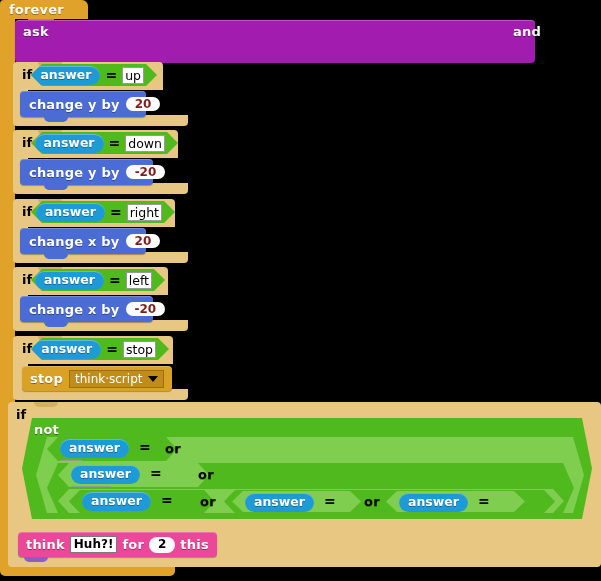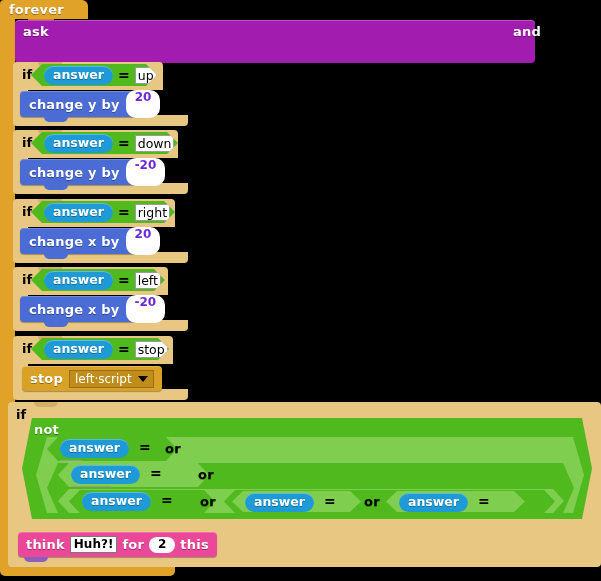--- a/index.html
+++ b/index.html
@@ -44,34 +44,34 @@
   .if-left{width:15px;}
   .if-foot{height:11px;border-radius:0 0 4px 4px;}
   .if-lbl{position:absolute;left:9px;top:5px;color:#000;font-weight:bold;font-size:13px;}
   .if-topnotch{position:absolute;width:24px;height:5px;background:#D3AE65;border-radius:0 0 6px 6px;}
   .if-botnotch{position:absolute;width:24px;height:5px;background:#E8C782;border-radius:0 0 6px 6px;}
 
   
   .hex{position:absolute;display:flex;align-items:center;height:22px;
     background:#4FB91E;
     clip-path:polygon(11px 0,calc(100% - 11px) 0,100% 50%,calc(100% - 11px) 100%,11px 100%,0 50%);
-    padding:0 13px;box-sizing:border-box;}
+    padding:0 13px;box-sizing:border-box;justify-content:flex-end;}
   .hex.lt{background:#7FCE4F;}
   .hex .eq{color:#000;font-weight:bold;font-size:14px;margin:0 5px;}
   
   .oval{display:inline-block;background:#1E9AD6;color:#fff;font-weight:bold;
      font-size:12.5px;border-radius:11px;padding:2px 9px 3px;line-height:14px;
      box-shadow:inset 0 1px 0 rgba(255,255,255,.3);text-shadow:0 1px 0 rgba(0,0,0,.3);}
 
   
   .motion{position:absolute;height:26px;background:#4A6CD4;border-radius:4px;
      display:flex;align-items:center;padding:0 9px;box-sizing:border-box;
      box-shadow:inset 0 1px 0 rgba(255,255,255,.22),0 1px 1px rgba(0,0,0,.3);}
-  .motion .numfield{display:inline-block;background:#fff;color:#6d28d9;font-weight:bold;
-     font-size:12px;border-radius:10px;padding:1px 9px 14px;margin-left:6px;
+  .motion .numfield{display:inline-block;background:#fff;color:#7f1d1d;font-weight:bold;
+     font-size:12px;border-radius:10px;padding:1px 9px 0;margin-left:6px;
      text-shadow:none;line-height:13px;}
   .mnotch{position:absolute;width:24px;height:5px;background:#4A6CD4;border-radius:0 0 6px 6px;}
 
   
   #stopblk{position:absolute;left:22px;top:366px;height:25px;background:#D9A125;
      border-radius:4px;display:flex;align-items:center;padding:0 8px;box-sizing:border-box;
      box-shadow:inset 0 1px 0 rgba(255,255,255,.25),0 1px 1px rgba(0,0,0,.3);}
   .dropdown{display:inline-flex;align-items:center;background:#C08D1C;border:1px solid #9b6f12;
      color:#fff;font-size:12px;font-weight:normal;padding:1px 5px;margin-left:6px;line-height:14px;}
   .dd-arrow{margin-left:6px;width:0;height:0;border-left:5px solid transparent;
@@ -203,21 +203,21 @@
     <span class="oval">answer</span>
     <span class="eq">=</span>
     <span class="txtfield">stop</span>
   </div>
   <div class="ifblk if-left" style="left:13px;top:364px;height:31px;"></div>
   <div class="ifblk if-foot" style="left:13px;top:389px;width:175px;"></div>
   <div class="if-botnotch" style="left:38px;top:389px;"></div>
   <div id="stopblk">
     <span class="lbl">stop</span>
     <span class="dropdown">
-      <span>left·script</span>
+      <span>think·script</span>
       <span class="dd-arrow"></span>
     </span>
   </div>
 
   <div id="bigif">
     <span class="if-lbl2">if</span>
   </div>
   <div id="bigif-topnotch"></div>
 
   <div id="notblk">

